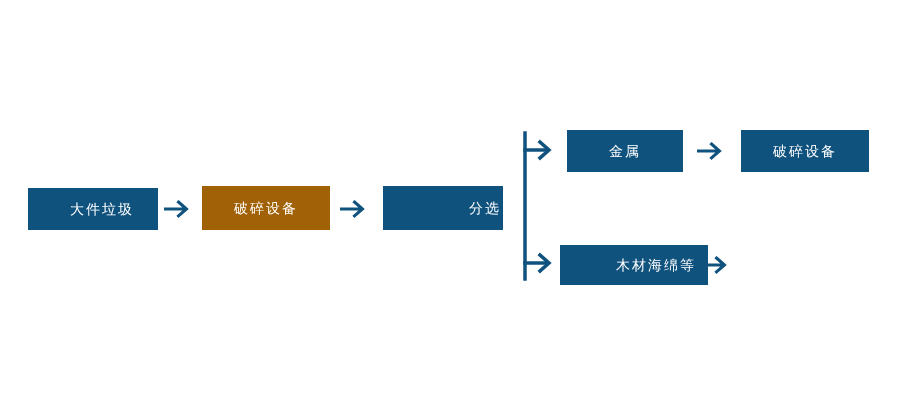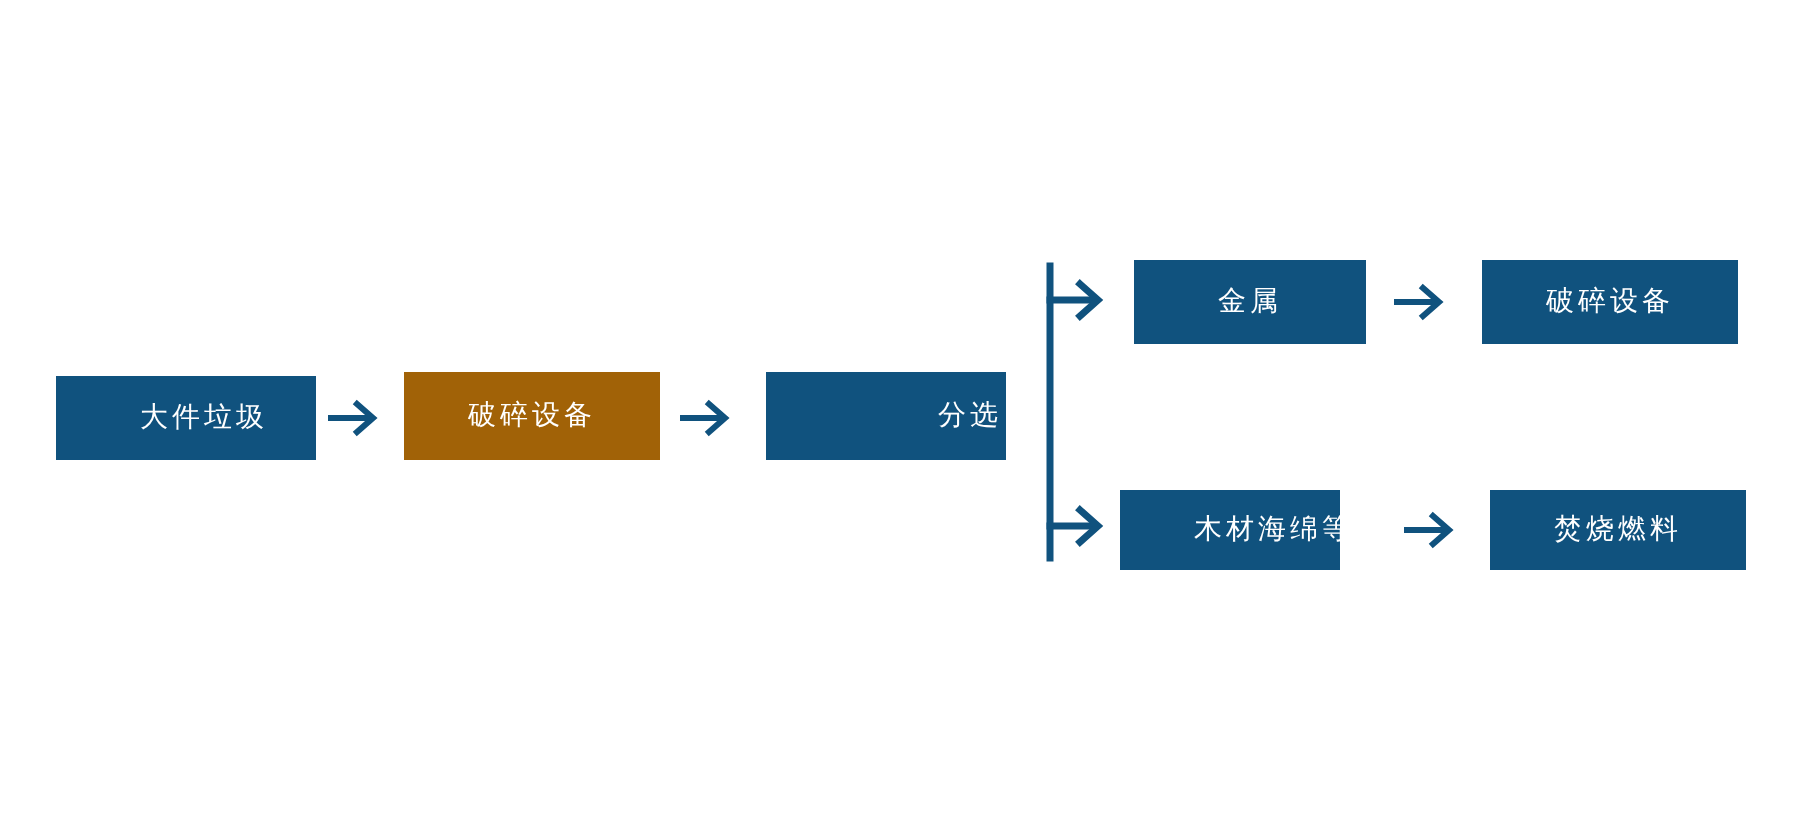--- a/index.html
+++ b/index.html
@@ -38,21 +38,21 @@
   .node.accent  { background: #a16207; }
 
   
   #node-bulky-waste      { left: 28px;  top: 188px; width: 130px; height: 42px; padding-left: 20px; }
   #node-crusher          { left: 202px; top: 186px; width: 128px; height: 44px; }
   #node-sorting          { left: 383px; top: 186px; width: 120px; height: 44px; justify-content: flex-end; }
   
   #node-metal            { left: 567px; top: 130px; width: 116px; height: 42px; }
   #node-recycling        { left: 741px; top: 130px; width: 128px; height: 42px; }
   
-  #node-wood-sponge      { left: 560px; top: 245px; width: 110px; height: 40px; padding-left: 46px; }
+  #node-wood-sponge      { left: 560px; top: 245px; width: 148px; height: 40px; padding-left: 46px; }
   #node-incineration-fuel{ left: 745px; top: 245px; width: 128px; height: 40px; }
 
   
   .arrow {
     position: absolute;
     width: 30px;
     height: 22px;
     color: #10527E;
   }
   .arrow svg { display: block; width: 100%; height: 100%; }
@@ -133,17 +133,14 @@
   <div class="node primary" id="node-wood-sponge">
     <span>木材海绵等</span>
   </div>
 
   <div class="arrow" id="arrow-wood-to-fuel">
     <svg viewBox="0 0 30 22" aria-hidden="true">
       <path d="M1 11 H21 M14.5 4 L22.5 11 L14.5 18" fill="none" stroke="currentColor" stroke-width="3" stroke-linecap="square" stroke-linejoin="miter"></path>
     </svg>
   </div>
 
-  <div class="node primary" id="node-incineration-fuel">
-    <span>焚烧燃料</span>
-  </div>
 
 </div>
 
 </body></html>

